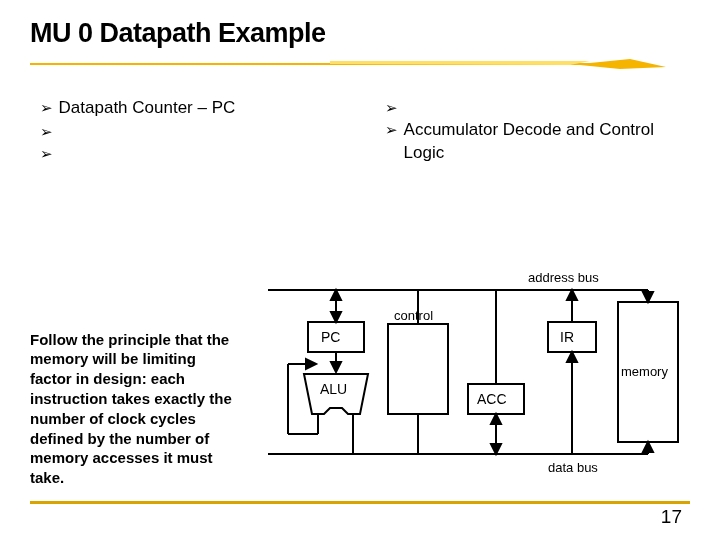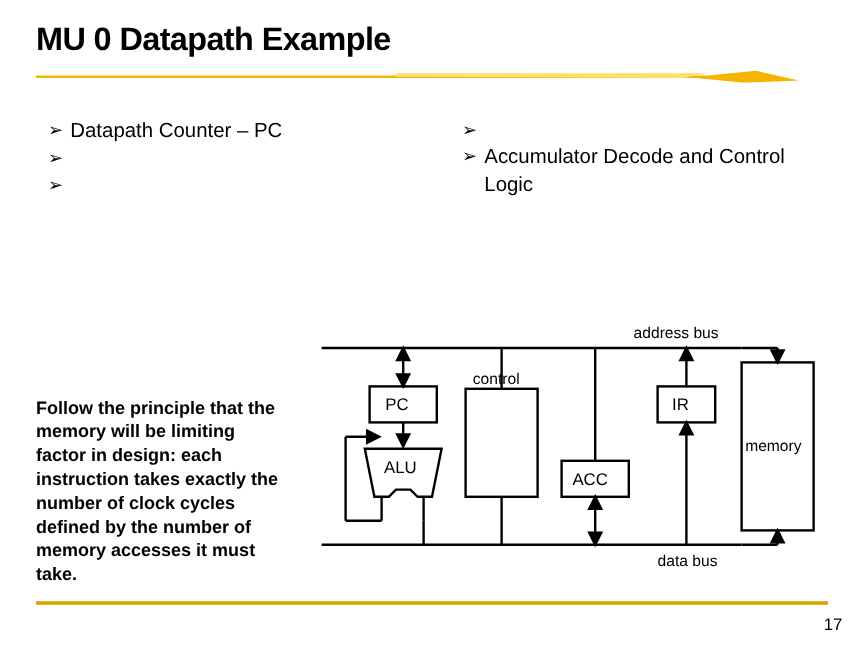--- a/index.html
+++ b/index.html
@@ -76,22 +76,22 @@
     position: absolute;
     bottom: 36px;
     left: 30px;
     right: 30px;
     height: 3px;
     background: #d9a300;
   }
   .page-num {
     position: absolute;
     bottom: 12px;
-    right: 18px;
-    font-size: 14px;
+    right: 38px;
+    font-size: 19px;
     color: #000;
   }
 </style>
 </head>
 <body>
 
 <div class="title-wrap">
   <div class="title">MU 0 Datapath Example</div>
   <svg class="title-underline" viewBox="0 0 640 10" preserveAspectRatio="none">
     <polygon points="0,4 560,4 600,0 636,8 590,10 550,6 0,6" fill="#f4b400"></polygon>

